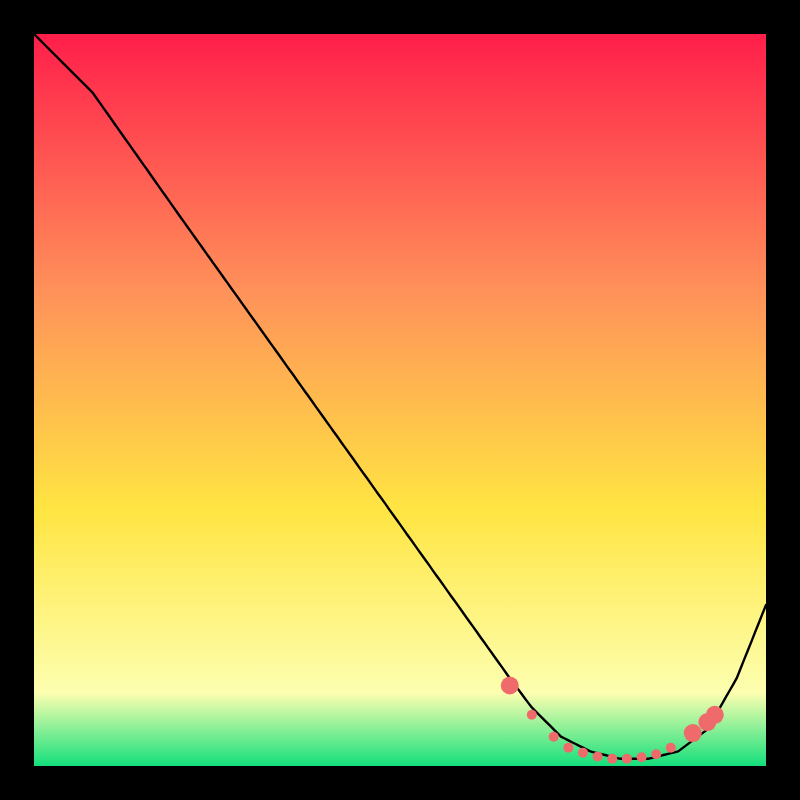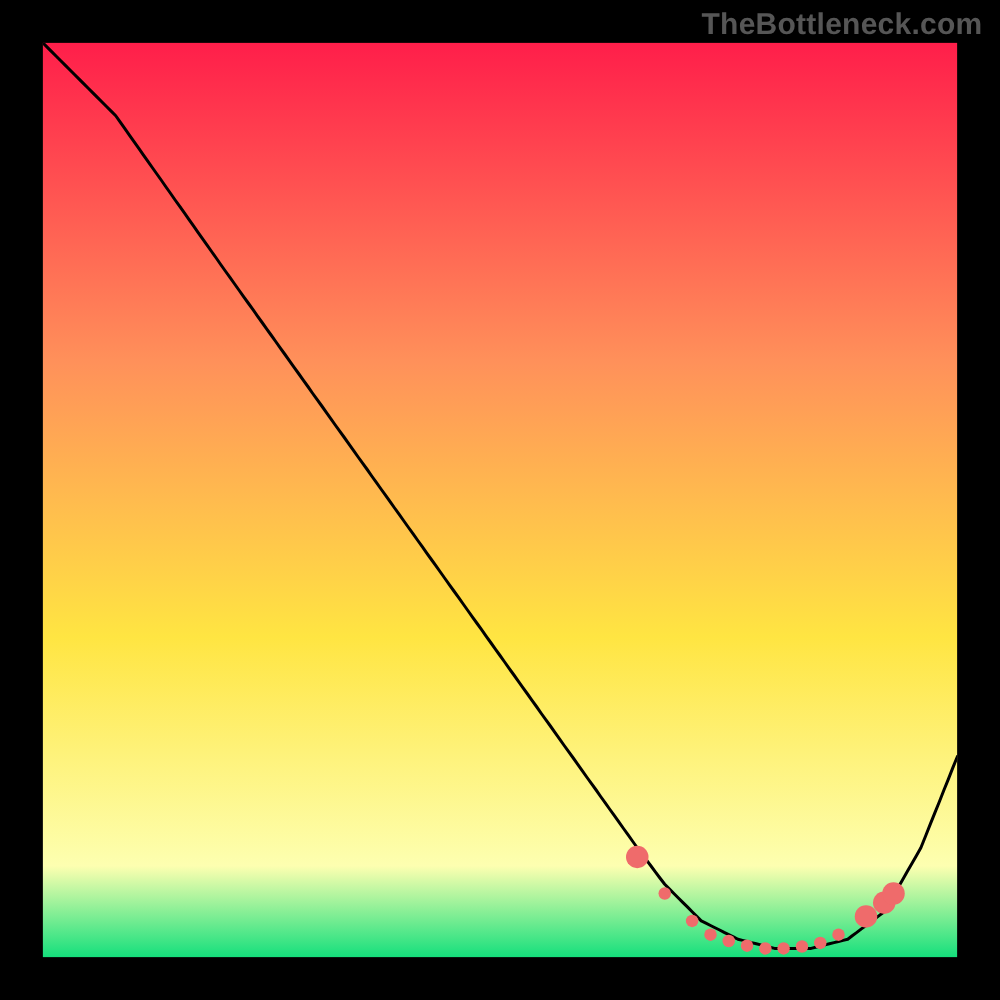--- a/index.html
+++ b/index.html
@@ -28,21 +28,20 @@
     width: 732px;
     height: 732px;
     overflow: hidden;
   }
   .plot svg { display: block; width: 732px; height: 732px; }
 </style>
 </head>
 <body>
 
 <div class="frame">
-  <div class="watermark">TheBottleneck.com</div>
 
   <div class="plot">
     <svg viewBox="0 0 732 732" preserveAspectRatio="none">
       <defs>
         <linearGradient id="bg-grad" x1="0" y1="0" x2="0" y2="1">
           <stop id="g0" offset="0%" stop-color="#ff1e4a"></stop>
           <stop id="g1" offset="35%" stop-color="#ff915a"></stop>
           <stop id="g2" offset="65%" stop-color="#ffe542"></stop>
           <stop id="g3" offset="90%" stop-color="#fdffb0"></stop>
           <stop id="g4" offset="100%" stop-color="#14df7c"></stop>

